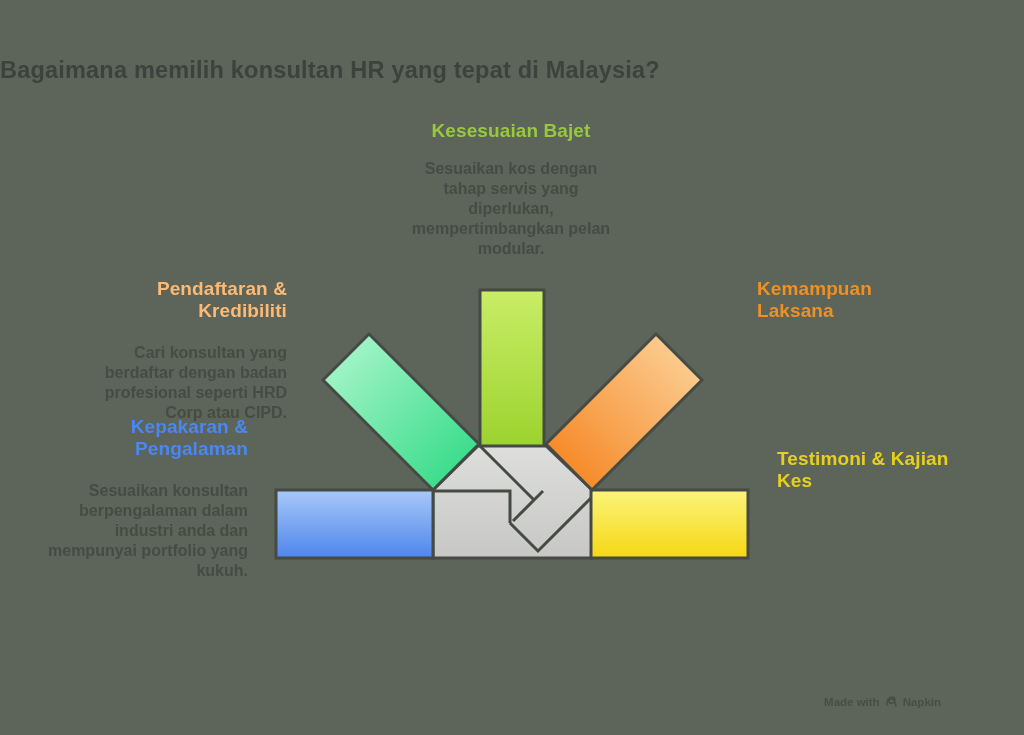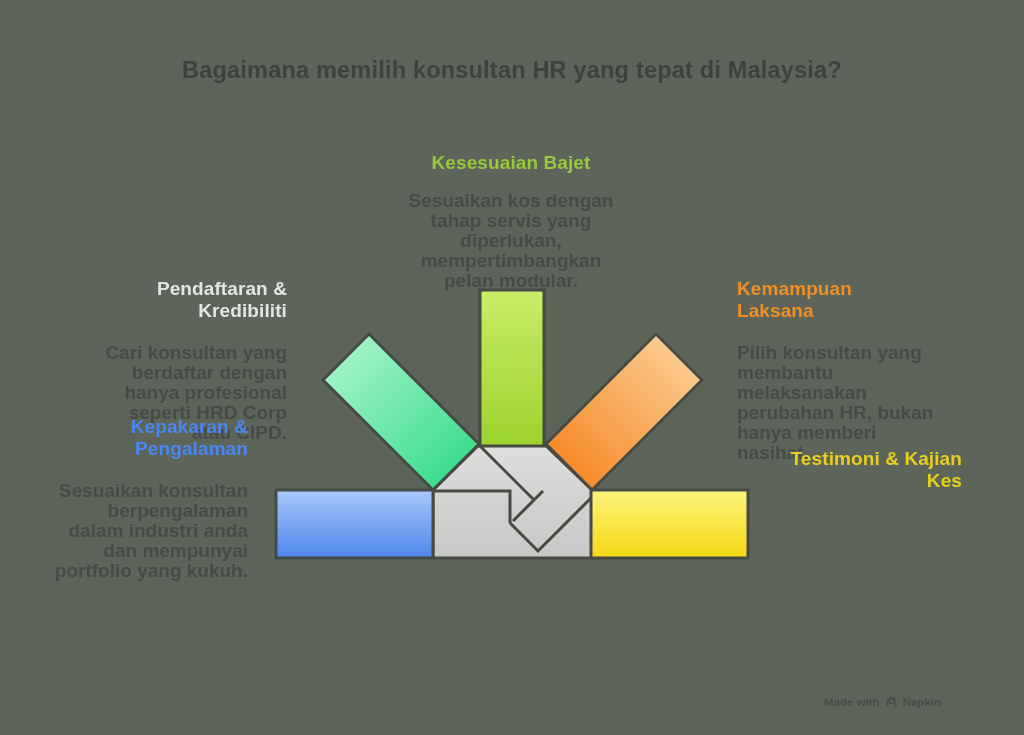--- a/index.html
+++ b/index.html
@@ -7,33 +7,33 @@
     width:1024px;height:735px;overflow:hidden;
     background:var(--bg,#5d6459);
     font-family:"Liberation Sans",sans-serif;
   }
   .canvas{position:relative;width:1024px;height:735px;background:var(--bg,#5d6459);}
   .diagram{position:absolute;left:0;top:0;width:1024px;height:735px;}
   .ol{stroke:var(--outline,#454b44);stroke-width:3px;}
   .inner{fill:none;}
   .title{
     position:absolute;left:0;right:0;top:57px;margin:0;
-    text-align:center;font-size:23.5px;font-weight:bold;
+    text-align:left;font-size:23.5px;font-weight:bold;
     color:var(--title-color,#3c423d);letter-spacing:.2px;
   }
   .block{position:absolute;}
   .block h2{margin:0 0 21px 0;font-size:19px;font-weight:bold;line-height:22px;letter-spacing:.1px;}
-  .block p{margin:0;font-size:19px;font-weight:bold;line-height:20px;color:var(--body-color,#454c46);}
+  .block p{margin:0;font-size:16px;font-weight:bold;line-height:20px;color:var(--body-color,#454c46);}
   .blk-budget{left:406px;top:120px;width:210px;text-align:center;}
-  .blk-budget h2{margin-bottom:17px;white-space:nowrap;margin-top:32px;}
+  .blk-budget h2{margin-bottom:17px;white-space:nowrap;}
   .blk-credibility{left:97px;top:278px;width:190px;text-align:right;}
   .blk-expertise{left:48px;top:416px;width:200px;text-align:right;}
   .blk-execution{left:737px;top:278px;width:200px;text-align:left;}
   .blk-execution h2{width:150px;}
-  .blk-testimonials{left:777px;top:448px;width:190px;text-align:right;}
+  .blk-testimonials{left:777px;top:448px;width:190px;text-align:left;}
   .blk-testimonials h2{width:185px;}
   .watermark{
     position:absolute;top:695px;right:83px;
     display:flex;align-items:center;gap:5px;
     font-size:11.5px;font-weight:bold;
     color:var(--watermark-color,#3f453f);opacity:.55;
   }
   .wm-icon{width:13px;height:13px;}
   .wm-icon path{stroke:var(--watermark-color,#3f453f);fill:none;stroke-width:1.6;stroke-linecap:round;}
 </style>
@@ -84,27 +84,26 @@
     <path class="ol" d="M702,380 L656,334 L546,444 L592,490 Z" fill="url(#grad-orange)"></path>
     <rect class="ol" x="480" y="290" width="64" height="156" fill="url(#grad-lime)"></rect>
   </svg>
 
   <section class="block blk-budget">
     <h2 style="color: rgb(152, 201, 60);">Kesesuaian Bajet</h2>
     <p>Sesuaikan kos dengan tahap servis yang diperlukan, mempertimbangkan pelan modular.</p>
   </section>
 
   <section class="block blk-credibility">
-    <h2 style="color: #e5e5e5;">Pendaftaran &amp; Kredibiliti</h2>
-    <p>Cari konsultan yang berdaftar dengan hanya profesional seperti HRD Corp atau CIPD.</p>
+    <h2 style="color: #fdba74;">Pendaftaran &amp; Kredibiliti</h2>
+    <p>Cari konsultan yang berdaftar dengan badan profesional seperti HRD Corp atau CIPD.</p>
   </section>
 
   <section class="block blk-execution">
-    <h2 style="color: rgb(239, 144, 37);">Kemampuan Laksana</h2>
-    <p>Pilih konsultan yang membantu melaksanakan perubahan HR, bukan hanya memberi nasihat.</p>
+    <h2 style="color: rgb(239, 144, 37); margin-left: 20px;">Kemampuan Laksana</h2>
   </section>
 
   <section class="block blk-expertise">
     <h2 style="color: rgb(74, 135, 242);">Kepakaran &amp; Pengalaman</h2>
     <p>Sesuaikan konsultan berpengalaman dalam industri anda dan mempunyai portfolio yang kukuh.</p>
   </section>
 
   <section class="block blk-testimonials">
     <h2 style="color: rgb(230, 207, 30);">Testimoni &amp; Kajian Kes</h2>
   </section>

